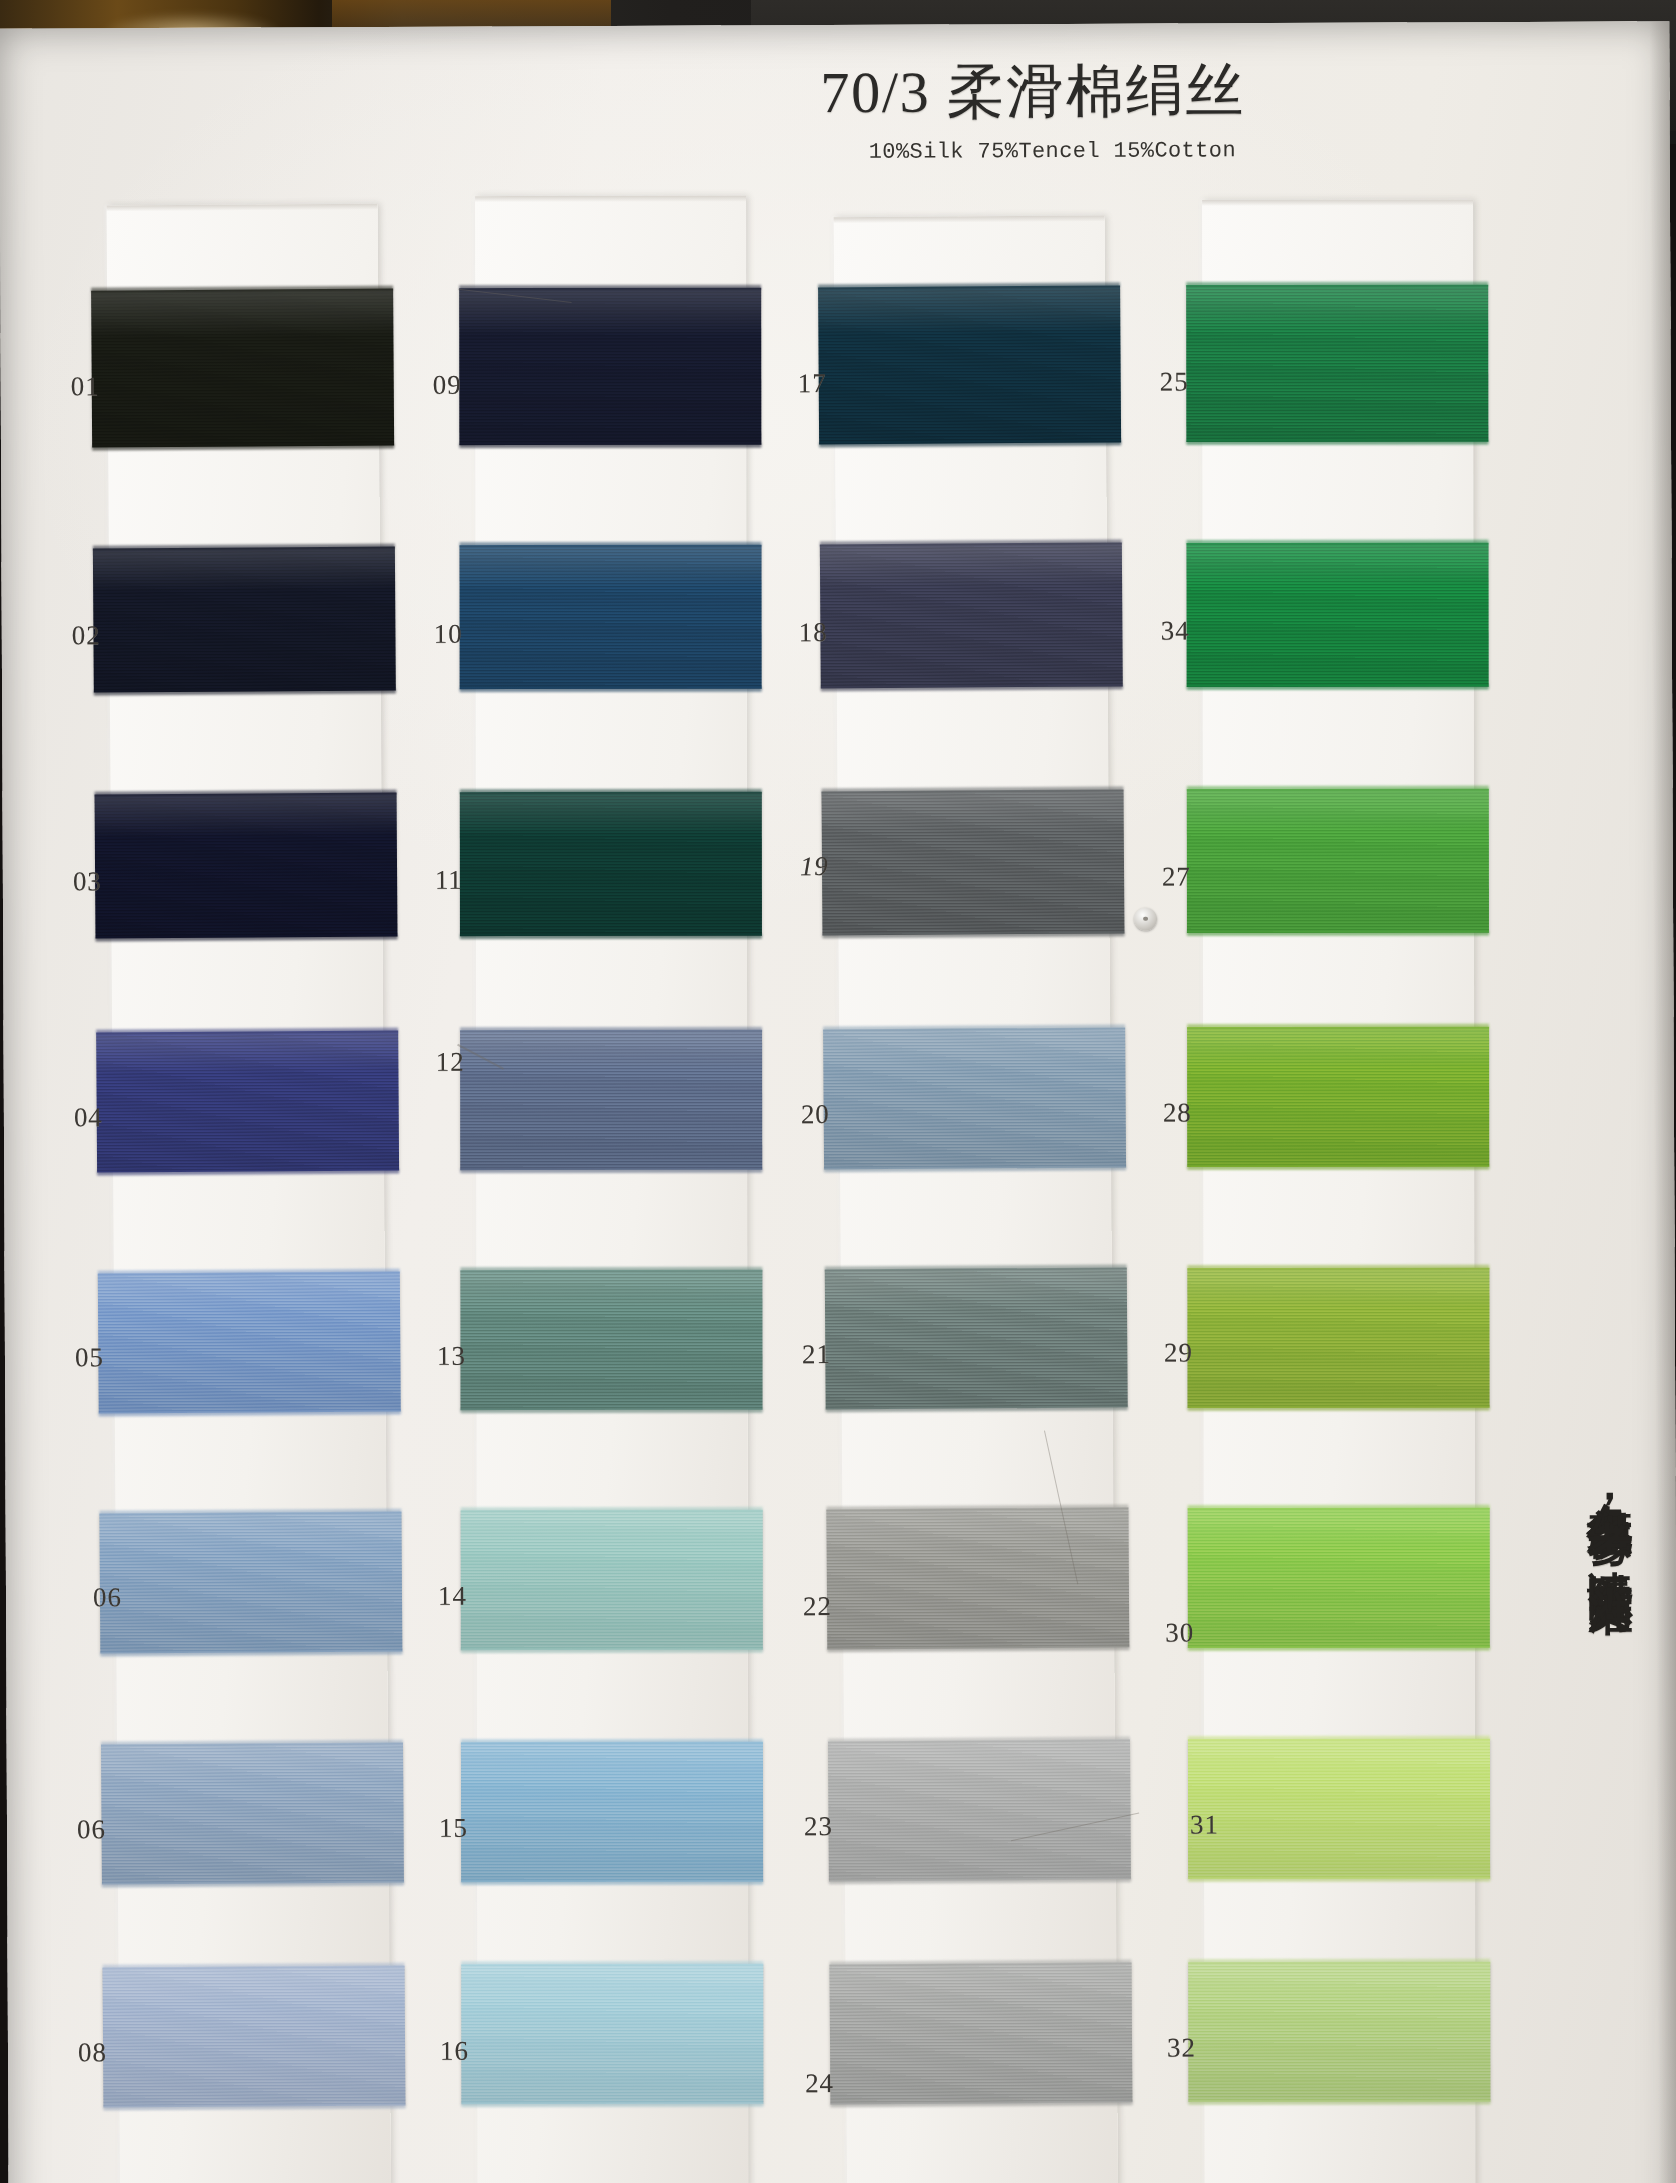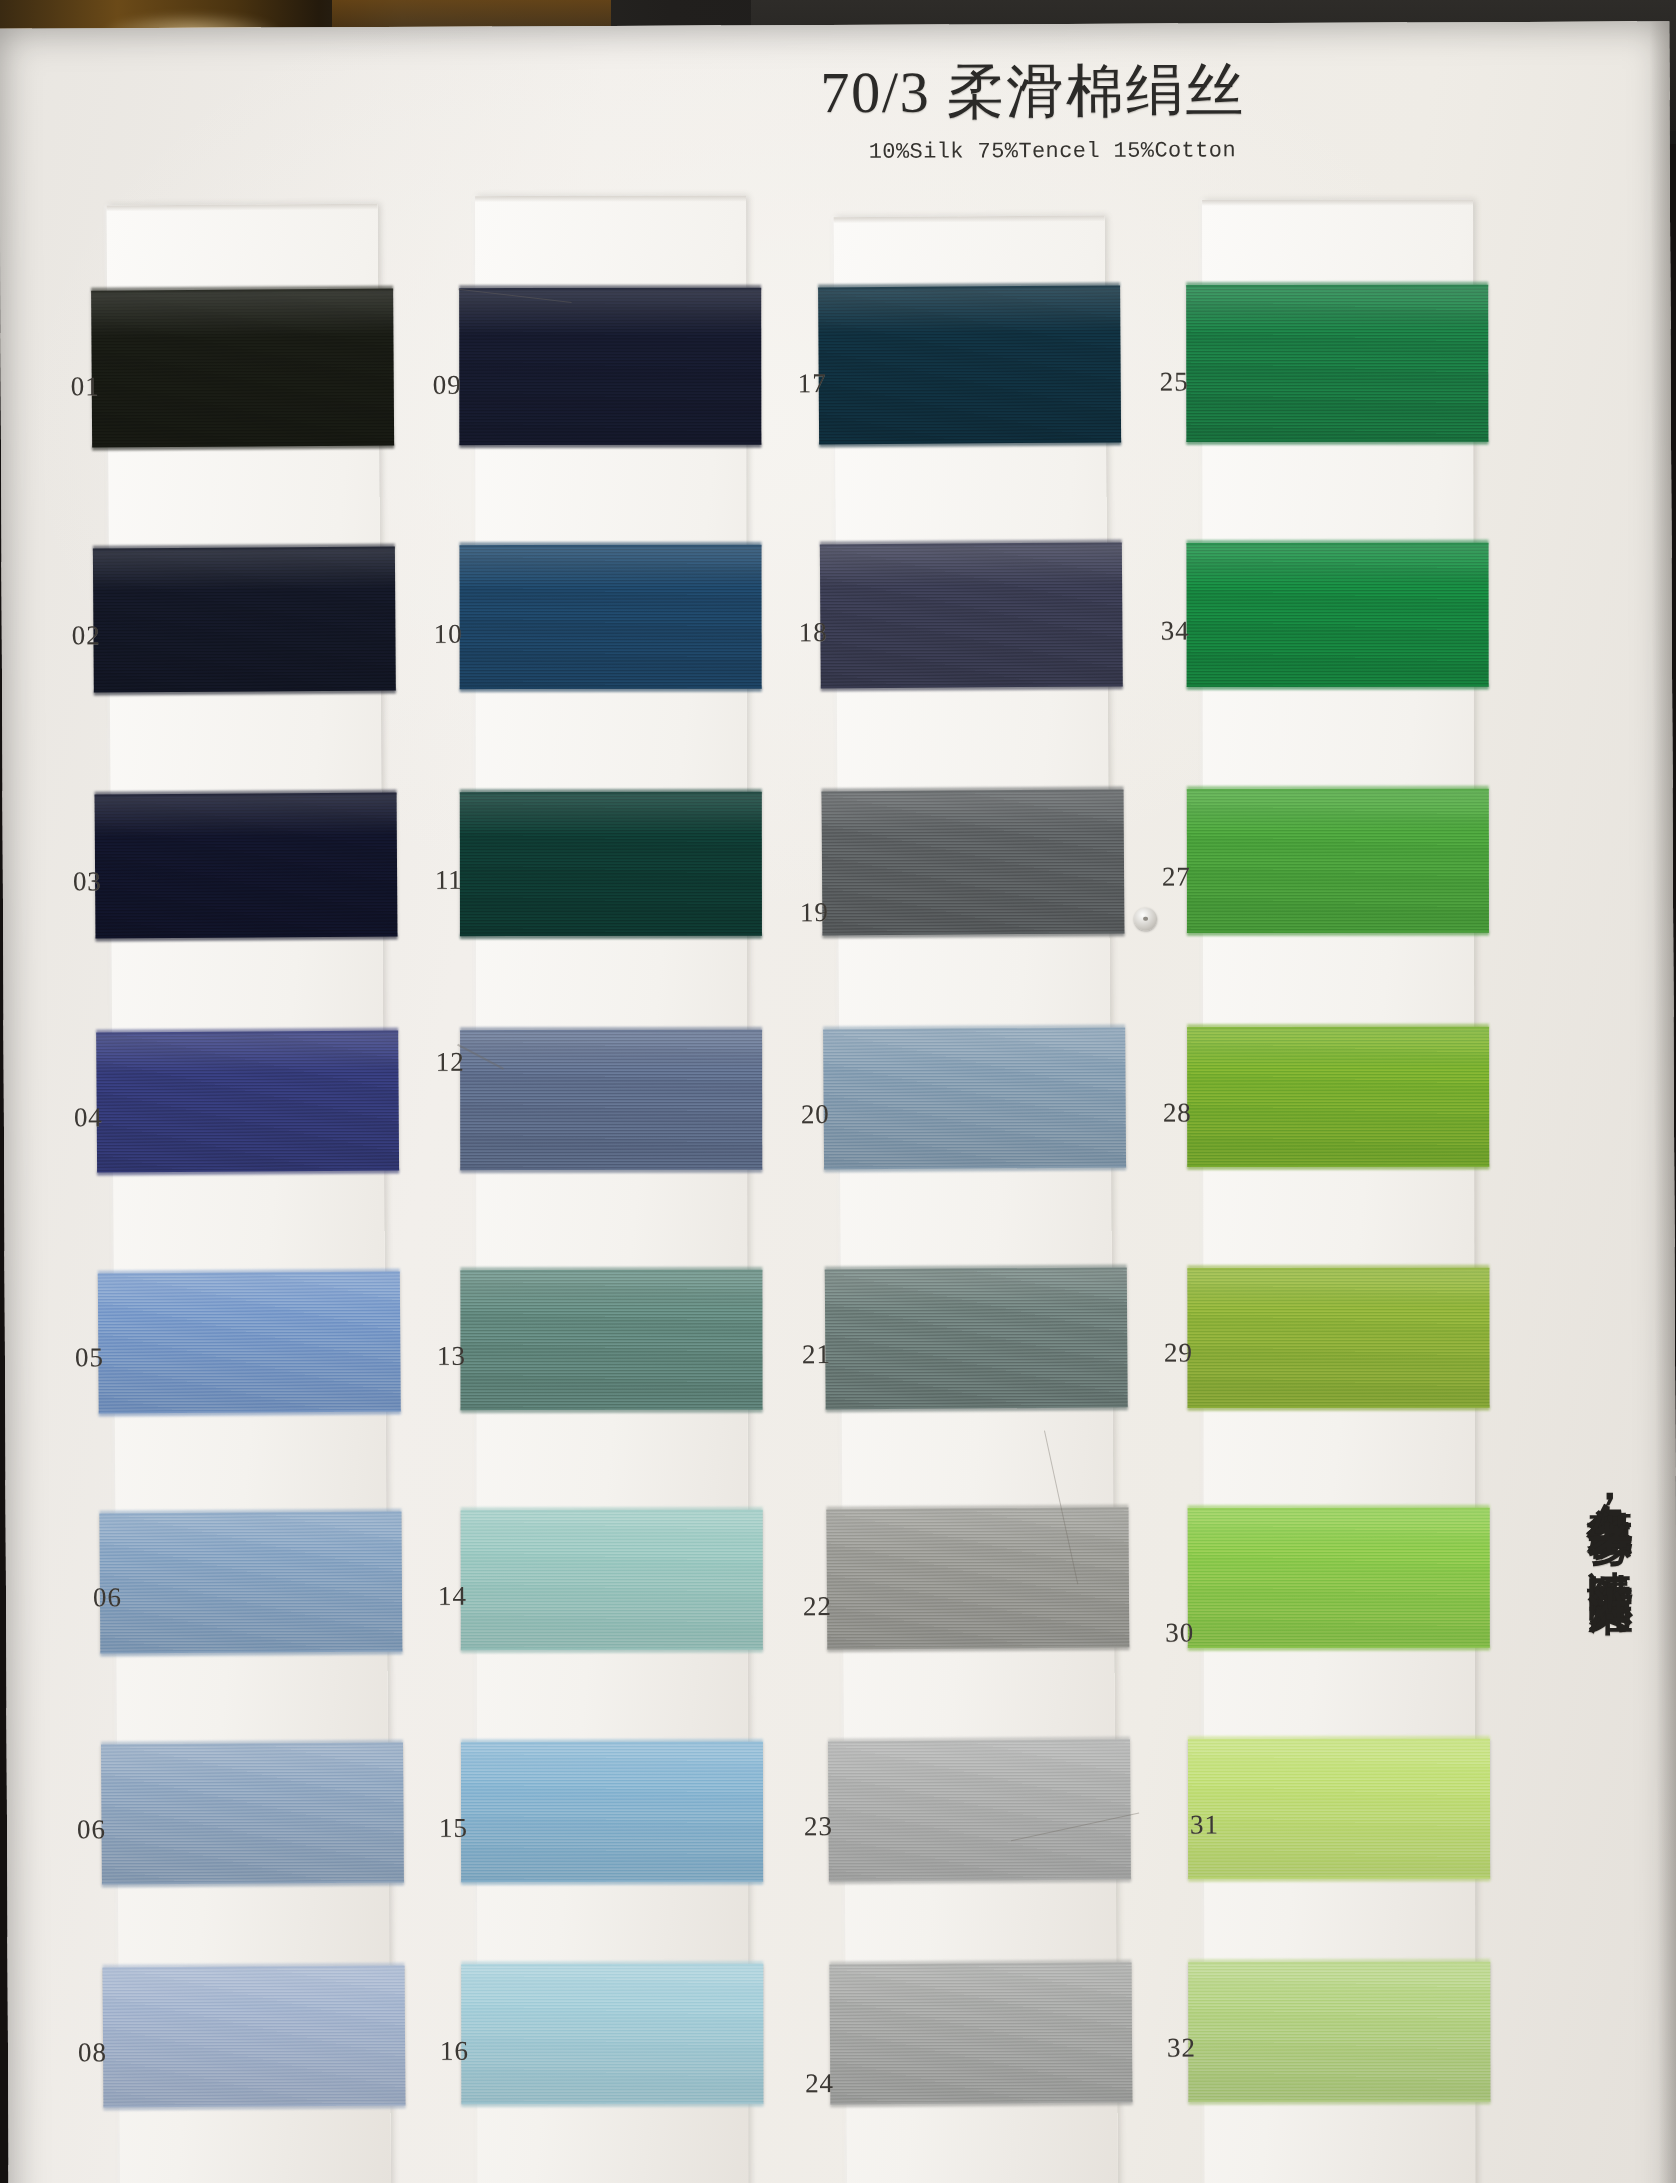--- a/index.html
+++ b/index.html
@@ -380,21 +380,21 @@
       <div class="num" style="left: 1159px; top: 1314px;">29</div>
       <div class="num" style="left: 1159px; top: 1074px;">28</div>
       <div class="num" style="left: 1159px; top: 838px;">27</div>
       <div class="num" style="left: 1159px; top: 592px;">34</div>
       <div class="num" style="left: 1159px; top: 343px;">25</div>
       <div class="num" style="left: 797px; top: 2009px; margin-top: 34px;">24</div>
       <div class="num" style="left: 797px; top: 1786px;">23</div>
       <div class="num" style="left: 797px; top: 1554px; margin-top: 12px;">22</div>
       <div class="num" style="left: 797px; top: 1314px;">21</div>
       <div class="num" style="left: 797px; top: 1074px;">20</div>
-      <div class="num" style="left: 797px; top: 872px;">19</div>
+      <div class="num" style="left: 797px; top: 826px; font-style: italic;">19</div>
       <div class="num" style="left: 797px; top: 592px;">18</div>
       <div class="num" style="left: 797px; top: 343px;">17</div>
       <div class="num" style="left: 432px; top: 2009px;">16</div>
       <div class="num" style="left: 432px; top: 1786px;">15</div>
       <div class="num" style="left: 432px; top: 1554px;">14</div>
       <div class="num" style="left: 432px; top: 1314px;">13</div>
       <div class="num" style="left: 432px; top: 1020px;">12</div>
       <div class="num" style="left: 432px; top: 838px;">11</div>
       <div class="num" style="left: 432px; top: 592px;">10</div>
       <div class="num" style="left: 432px; top: 343px;">09</div>

